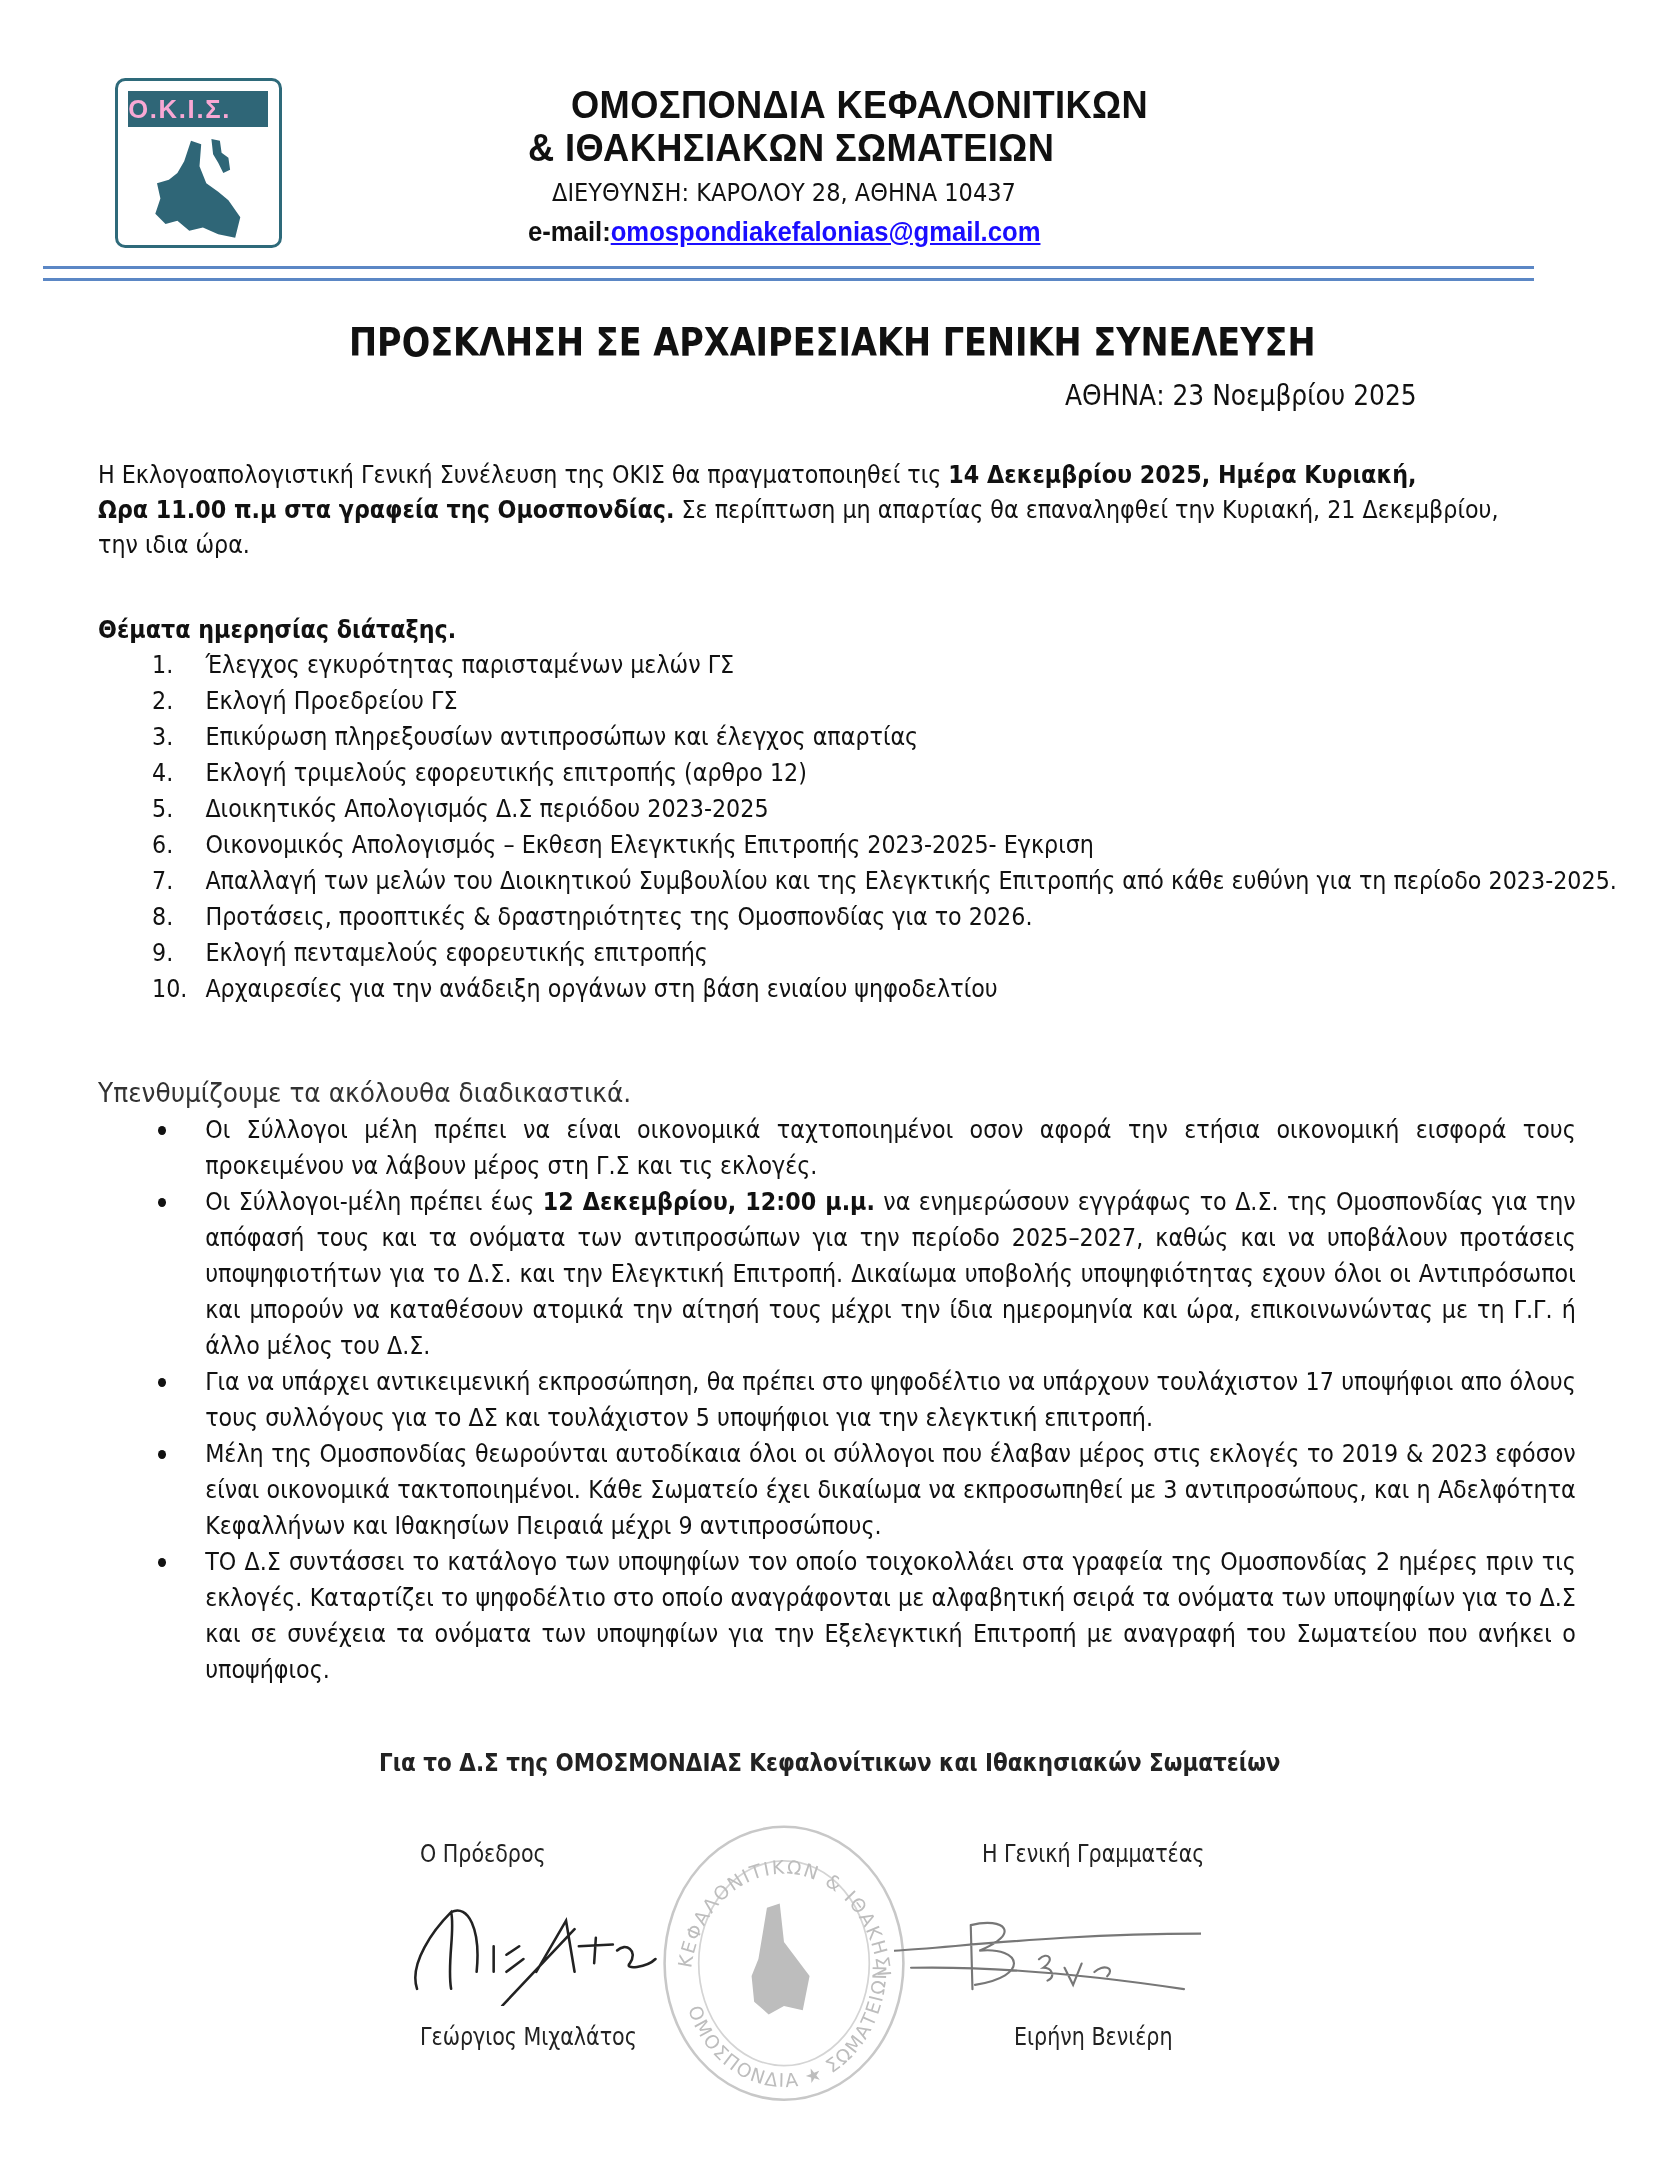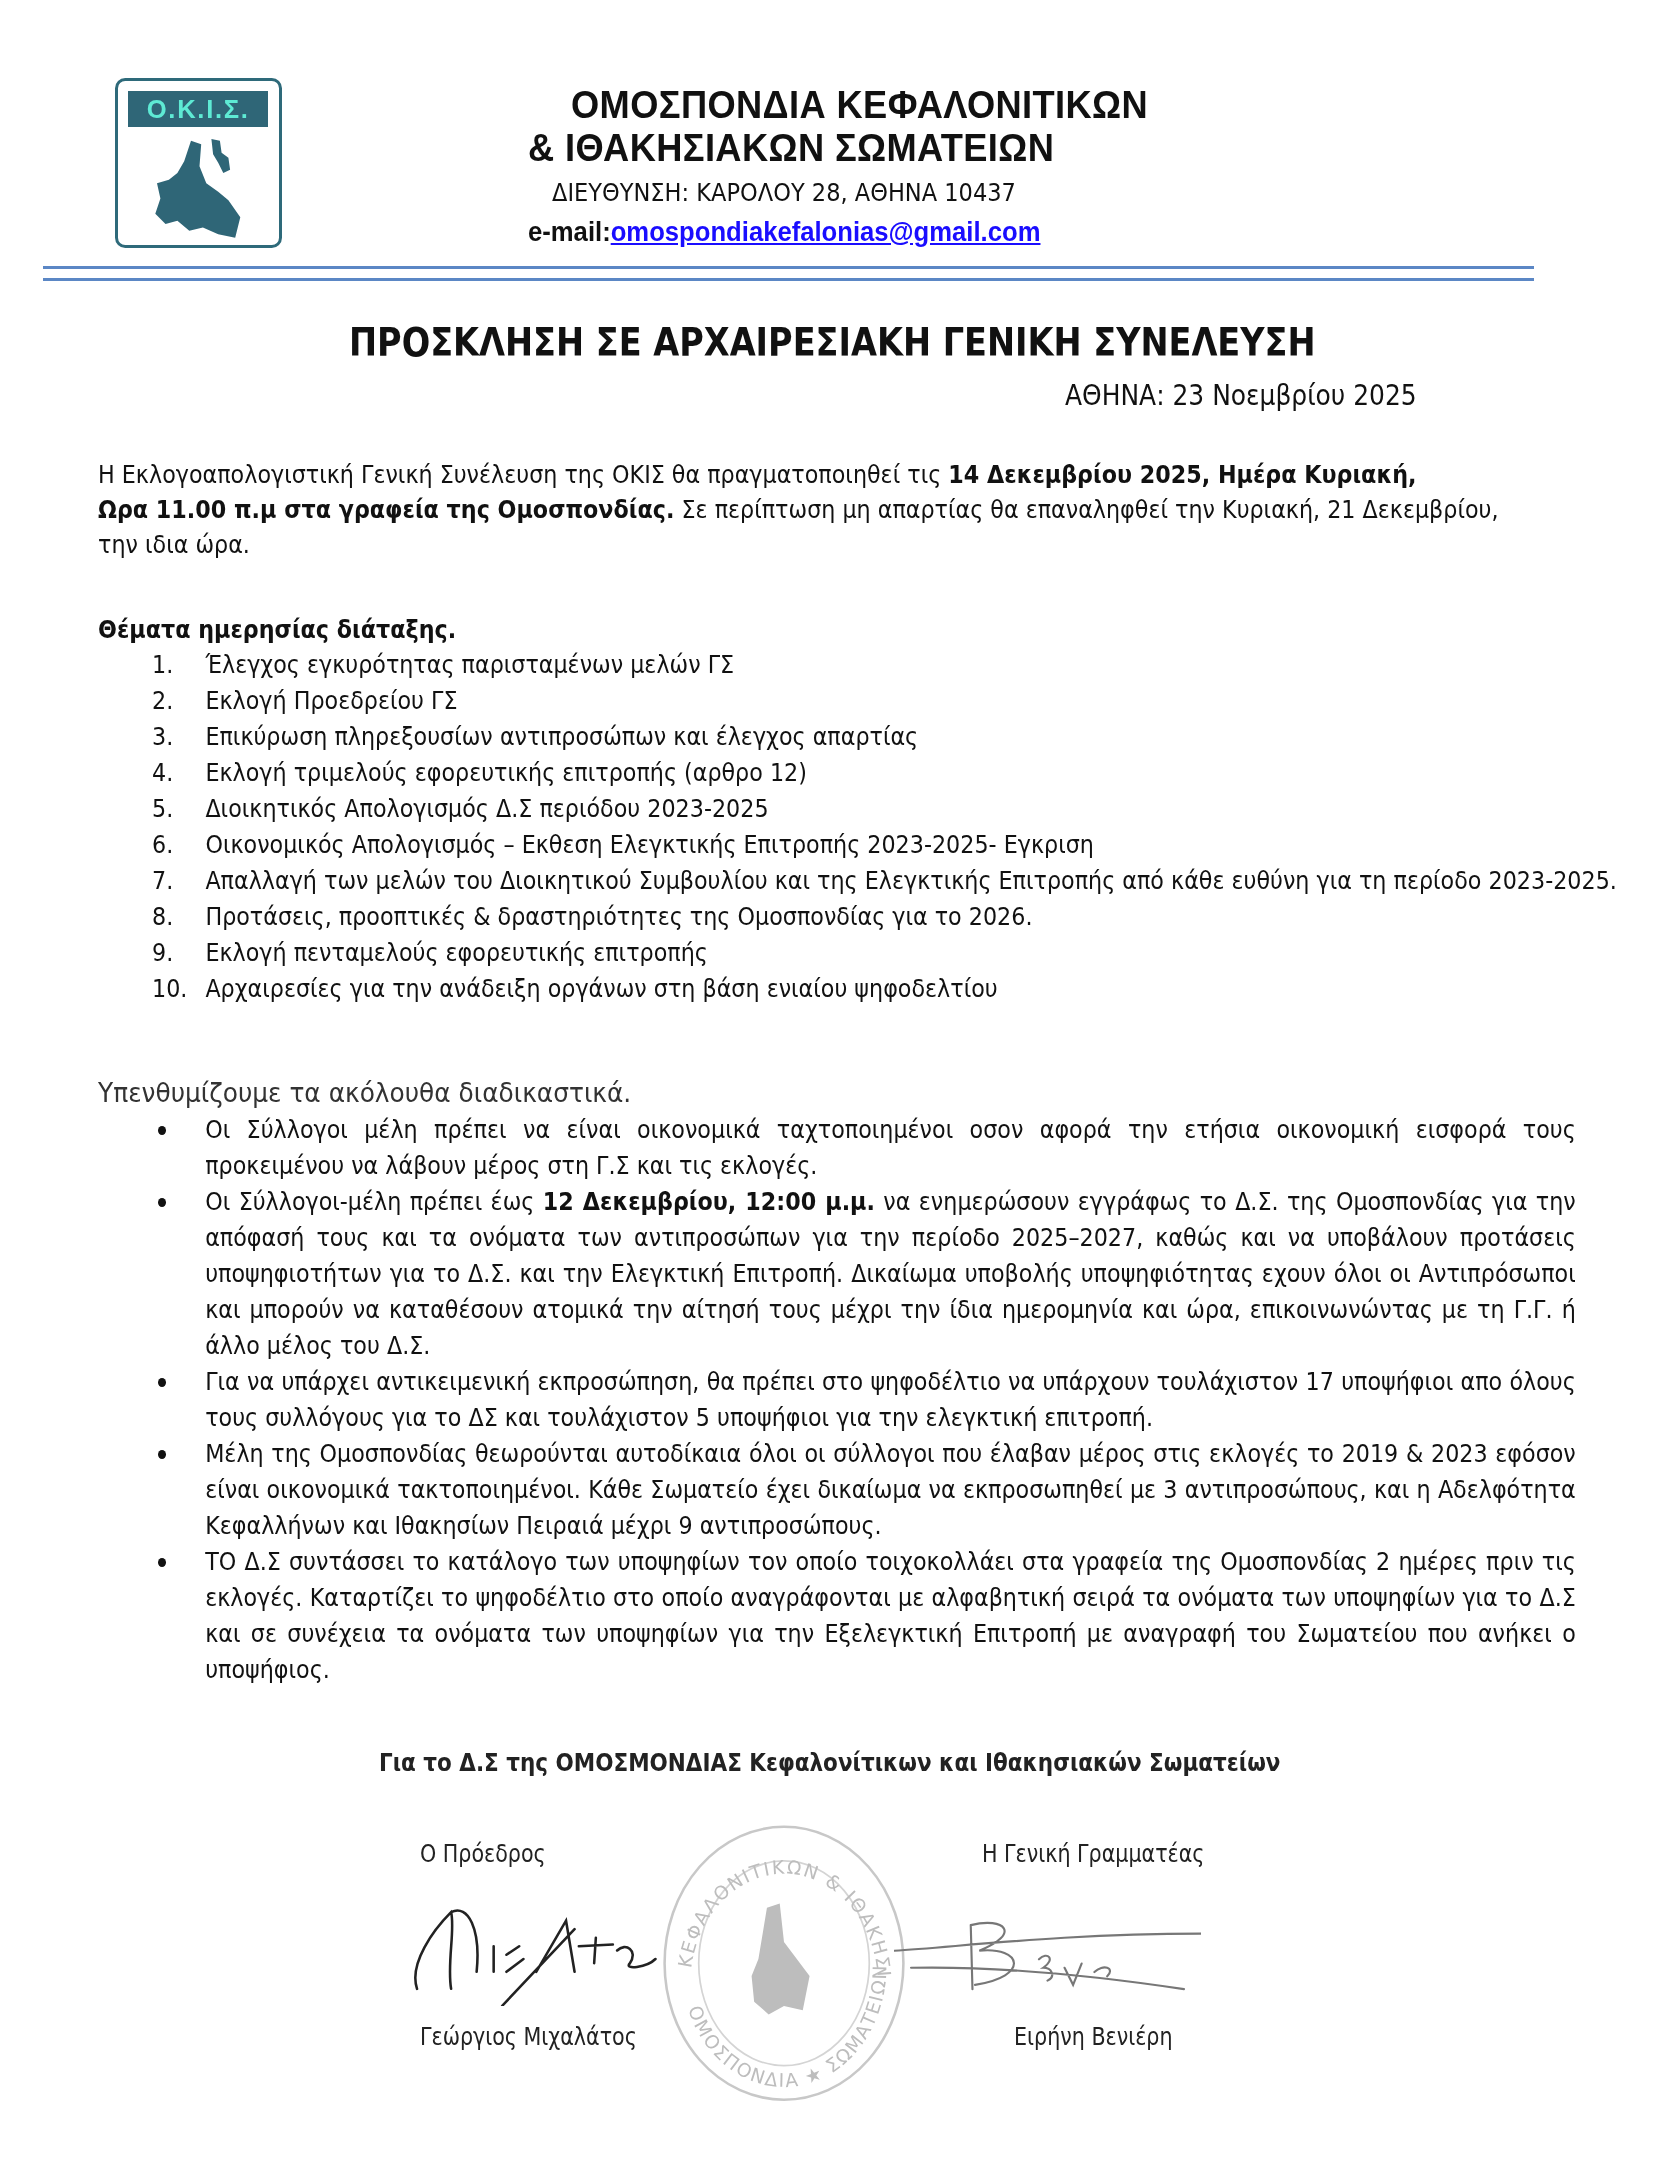--- a/index.html
+++ b/index.html
@@ -9,22 +9,22 @@
     }
     .abs { position: absolute; white-space: nowrap; }
 
     
     .logo {
       position: absolute; left: 115px; top: 78px; width: 167px; height: 170px;
       border: 3.4px solid #2e6a7a; border-radius: 10.2px; box-sizing: border-box; background: #fff;
     }
     .logo-label {
       position: absolute; left: 10.2px; top: 10.2px; width: 140px; height: 36px;
-      background: #2f6677; color: #5eead4; font-weight: bold; font-size: 25.6px;
-      text-align: center; line-height: 36px; letter-spacing: 1.7px;
+      background: #2f6677; color: #f9a8d4; font-weight: bold; font-size: 25.6px;
+      line-height: 36px; letter-spacing: 1.7px;
     }
     .logo-map { position: absolute; left: 22px; top: 51px; width: 119px; height: 111px; }
 
     .org-line1 { left: 571px; top: 83px; font-size: 39px; font-weight: bold; font-family: "Liberation Sans", sans-serif; transform: scaleX(0.93); transform-origin: left; letter-spacing: 0.4px; }
     .org-line2 { left: 528px; top: 126px; font-size: 39px; font-weight: bold; transform: scaleX(0.93); transform-origin: left; letter-spacing: 0.4px; }
     .address { left: 552px; top: 177px; font-size: 25.6px; font-family: "DejaVu Sans", sans-serif; transform: scaleX(0.88); transform-origin: left; }
     .email-row { left: 528px; top: 217px; font-size: 27px; font-weight: bold; transform: scaleX(0.95); transform-origin: left; }
     .email-link { color: #1a0dff; text-decoration: underline; }
 
     .rule { position: absolute; left: 43px; width: 1491px; height: 2.6px; background: #5b87c5; }

